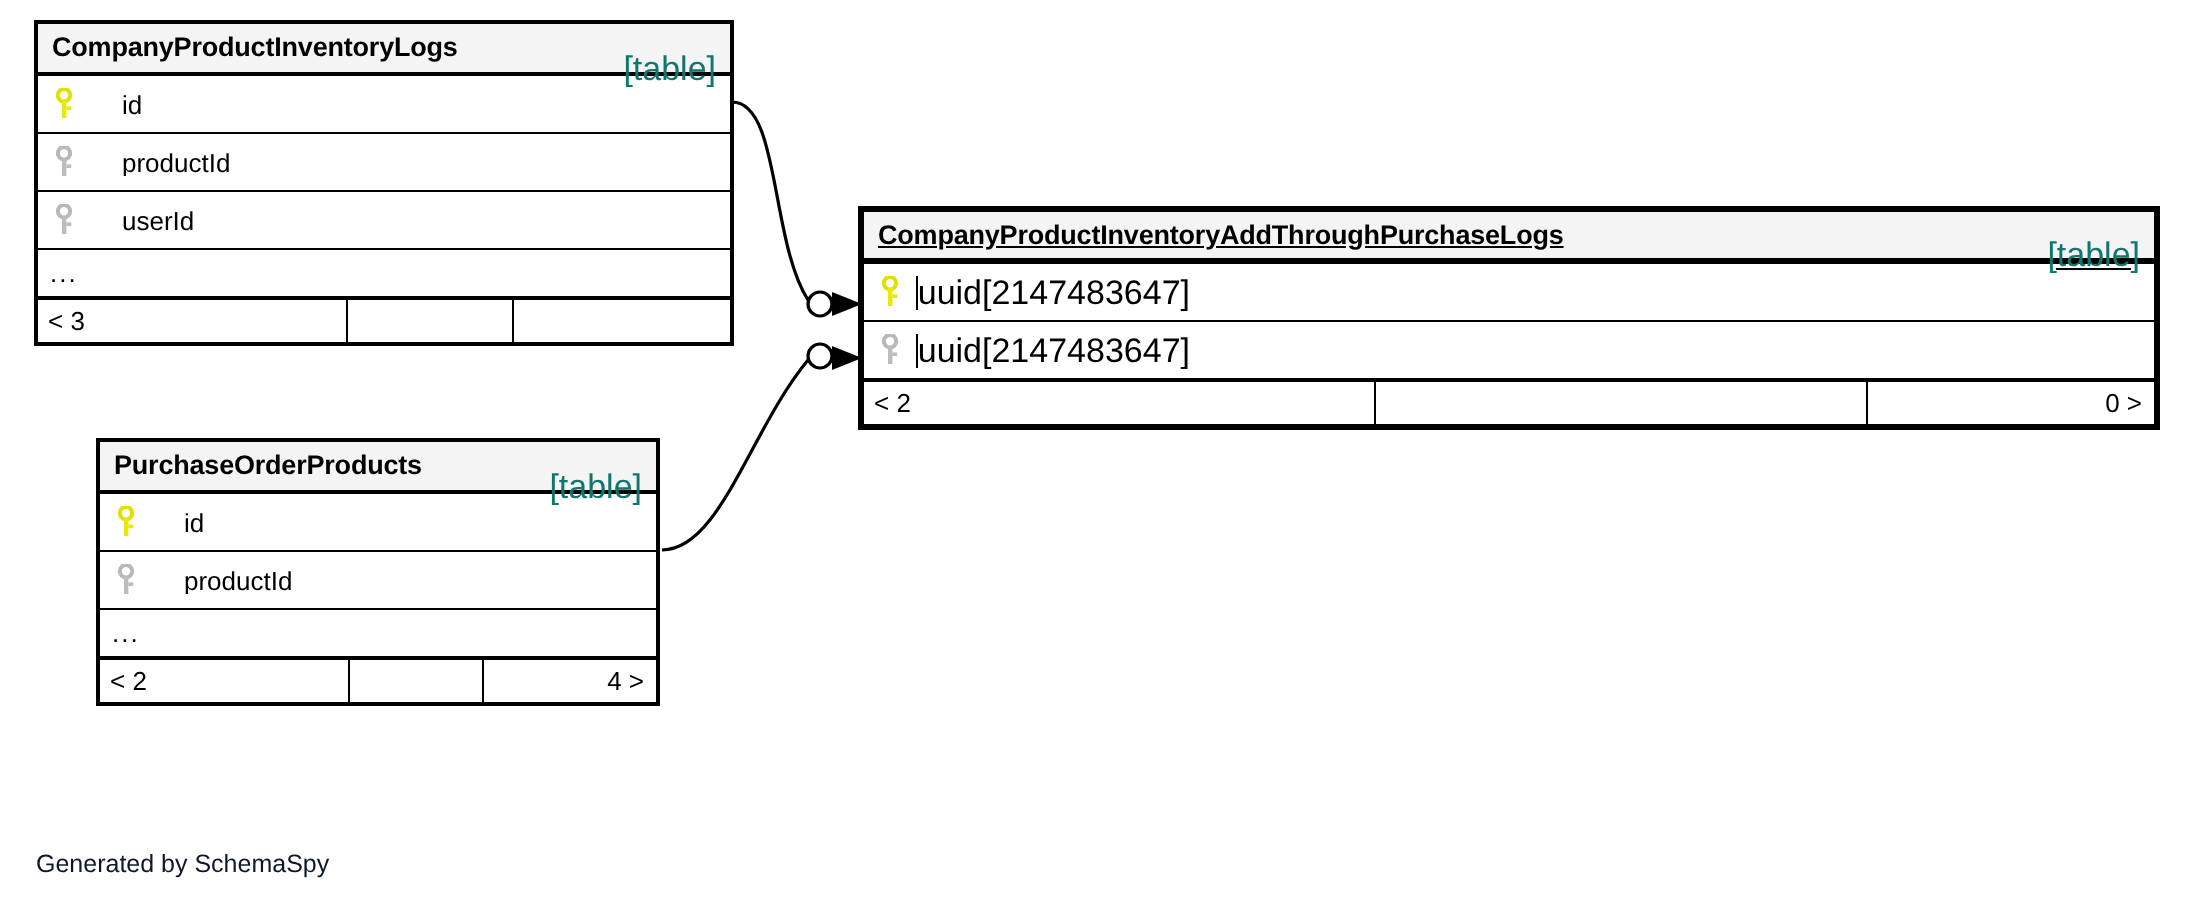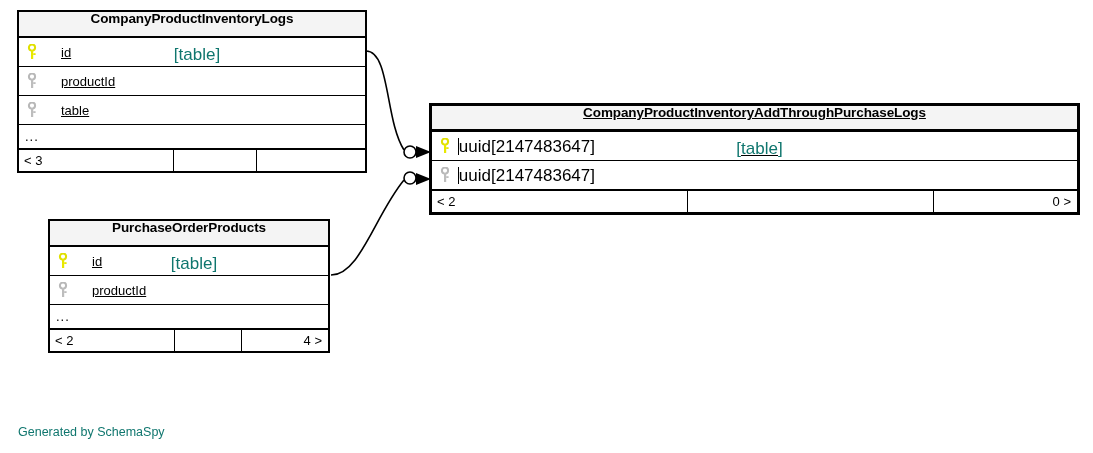--- a/index.html
+++ b/index.html
@@ -52,21 +52,20 @@
 
   .entity-header {
     display: flex;
     align-items: center;
     justify-content: space-between;
     background: #f4f4f4;
     box-sizing: border-box;
     border-bottom: 2px solid #000000;
     padding: 0 7px;
     height: 26px;
-    flex-direction: column;
   }
   .entity.thick .entity-header {
     border-bottom-width: 3px;
     text-decoration: underline;
   }
   .entity-title {
     font-weight: bold;
     font-size: 13.5px;
     letter-spacing: -0.1px;
     white-space: nowrap;
@@ -100,21 +99,20 @@
   }
   .col-name {
     flex: 1 1 auto;
     font-size: 13px;
     white-space: nowrap;
     overflow: hidden;
     padding-left: 8px;
   }
   .col-name.indent {
     padding-left: 16px;
-    text-decoration: underline;
   }
   .col-type {
     box-sizing: border-box;
     border-left: 1px solid #000000;
     text-align: right;
     font-size: 17px;
     white-space: nowrap;
     padding: 0 5px 0 6px;
     display: flex;
     align-items: center;
@@ -163,21 +161,21 @@
   .key-glyph {
     display: block;
   }
 
   
   #credit {
     position: absolute;
     left: 18px;
     top: 425px;
     font-size: 12.5px;
-    color: #0f766e;
+    color: #0f172a;
     z-index: 3;
     white-space: nowrap;
   }
 </style>
 </head>
 <body>
 
 <div id="diagram-canvas">
 
   <svg id="relationship-layer" viewBox="0 0 1093 453" width="1093" height="453" xmlns="http://www.w3.org/2000/svg">
@@ -226,21 +224,21 @@
     </div>
 
     <div class="column-row">
       <span class="key-cell">
         <svg class="key-glyph" width="10" height="16" viewBox="0 0 10 16" xmlns="http://www.w3.org/2000/svg">
           <circle cx="5" cy="3.6" r="3.1" fill="none" stroke="#b8b8b8" stroke-width="2"></circle>
           <rect x="4" y="6" width="2.2" height="9" fill="#bdbdbd"></rect>
           <rect x="6.2" y="9.2" width="2.4" height="1.8" fill="#bdbdbd"></rect>
         </svg>
       </span>
-      <span class="col-name indent">table</span>
+      <span class="col-name indent">userId</span>
     </div>
 
     <div class="ellipsis-row">
       <span>...</span>
     </div>
 
     <div class="entity-footer">
       <span class="footer-cell footer-left" style="width:155px;">&lt; 3</span>
       <span class="footer-cell footer-mid" style="width:83px;"></span>
     </div>

